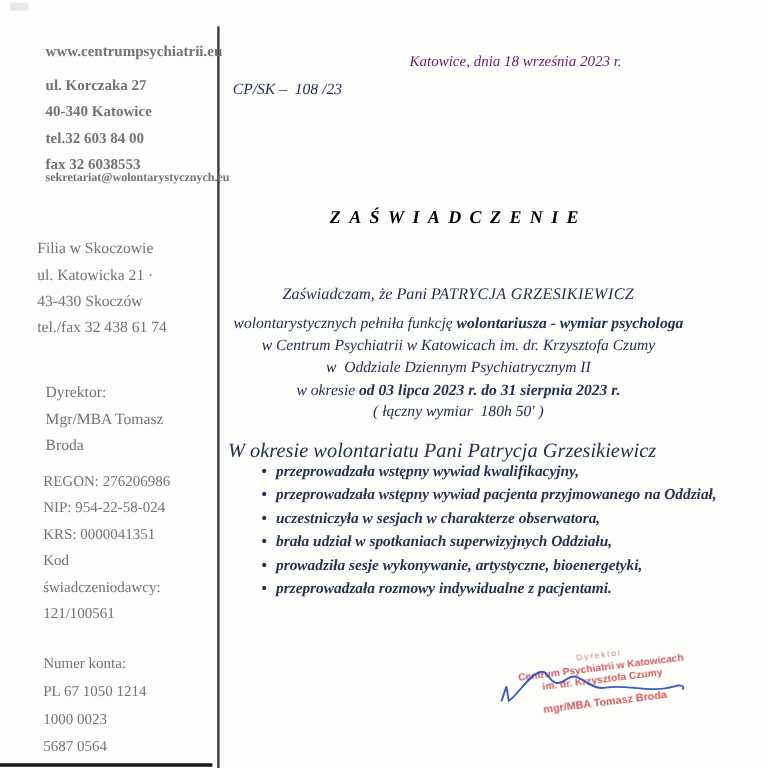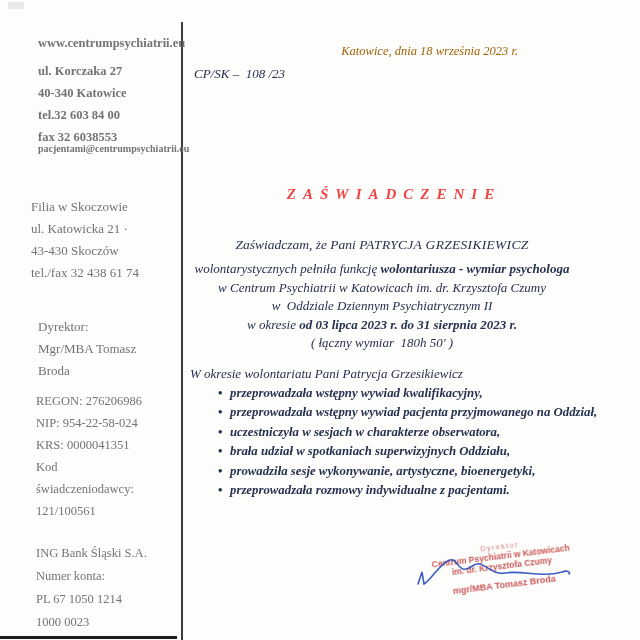--- a/index.html
+++ b/index.html
@@ -30,32 +30,32 @@
   .letterhead{position:absolute;left:0;top:0;width:149px;height:640px;color:#737373;}
   .lh-website{position:absolute;left:38px;top:36px;font-size:12.5px;font-weight:bold;}
   .lh-address{position:absolute;left:38px;top:60px;font-size:12.5px;line-height:22px;font-weight:bold;}
   .lh-email{position:absolute;left:38px;top:142px;font-size:10px;line-height:14px;font-weight:bold;}
   .lh-branch{position:absolute;left:31px;top:196px;font-size:13px;line-height:22px;}
   .lh-director{position:absolute;left:38px;top:316px;font-size:13px;line-height:22px;}
   .lh-registry{position:absolute;left:36px;top:390px;font-size:12.5px;line-height:22px;}
   .lh-bank{position:absolute;left:36px;top:542px;font-size:12.5px;line-height:23px;}
   
   .content{position:absolute;left:182px;top:0;width:400px;height:640px;font-style:italic;color:#26304f;}
-  .date-line{position:absolute;right:64px;top:44px;font-size:12.5px;white-space:nowrap;color:#a16207;}
+  .date-line{position:absolute;right:64px;top:44px;font-size:12.5px;white-space:nowrap;color:#701a75;}
   .ref-number{position:absolute;left:12px;top:66px;font-size:13px;white-space:nowrap;}
   .doc-title{
-    position:absolute;left:0;top:174px;width:100%;margin:12px;
+    position:absolute;left:0;top:174px;width:100%;margin:0;
     text-align:center;font-size:15px;font-weight:bold;font-style:italic;
-    letter-spacing:7px;color:#ef4444;
+    letter-spacing:7px;color:#000000;
   }
   .statement{position:absolute;left:0;top:237px;width:100%;margin:0;text-align:center;font-size:13.5px;}
   .statement .caps{letter-spacing:.3px;}
   .para{position:absolute;left:0;top:260px;width:100%;text-align:center;font-size:13px;line-height:18.6px;}
   .para b{font-weight:bold;}
-  .duties-intro{position:absolute;left:8px;top:366px;font-size:13px;}
+  .duties-intro{position:absolute;left:8px;top:366px;font-size:17px;}
   .duties{position:absolute;left:8px;top:384px;margin:0;padding:0;list-style:none;font-size:12.8px;line-height:19.4px;font-weight:bold;}
   .duties li{white-space:nowrap;margin-left:28px;}
   .duties .bullet{display:inline-block;width:12px;font-style:normal;}
   
   .stamp{
     position:absolute;left:244px;top:543px;width:152px;
     transform:rotate(-7deg);
     color:#c44343;text-align:center;
     font-family:"Liberation Sans", sans-serif;font-style:normal;
     opacity:.88;filter:blur(.3px);
@@ -79,21 +79,21 @@
     <div class="lh-website">www.centrumpsychiatrii.eu</div>
 
     <div class="lh-address">
       <div>ul. Korczaka 27</div>
       <div>40-340 Katowice</div>
       <div>tel.32 603 84 00</div>
       <div>fax 32 6038553</div>
     </div>
 
     <div class="lh-email">
-      <div>pacjentami@centrumpsychiatrii.eu</div>
+      <div>sekretariat@wolontarystycznych.eu</div>
     </div>
 
     <div class="lh-branch">
       <div>Filia w Skoczowie</div>
       <div>ul. Katowicka 21 ·</div>
       <div>43-430 Skoczów</div>
       <div>tel./fax 32 438 61 74</div>
     </div>
 
     <div class="lh-director">
@@ -103,21 +103,20 @@
 
     <div class="lh-registry">
       <div>REGON: 276206986</div>
       <div>NIP: 954-22-58-024</div>
       <div>KRS: 0000041351</div>
       <div>Kod świadczeniodawcy:</div>
       <div>121/100561</div>
     </div>
 
     <div class="lh-bank">
-      <div>ING Bank Śląski S.A.</div>
       <div>Numer konta:</div>
       <div>PL 67 1050 1214 1000 0023</div>
       <div>5687 0564</div>
     </div>
   </aside>
 
   <main class="content">
     <div class="date-line">Katowice, dnia 18 września 2023 r.</div>
     <div class="ref-number">CP/SK – &nbsp;108 /23</div>
 

